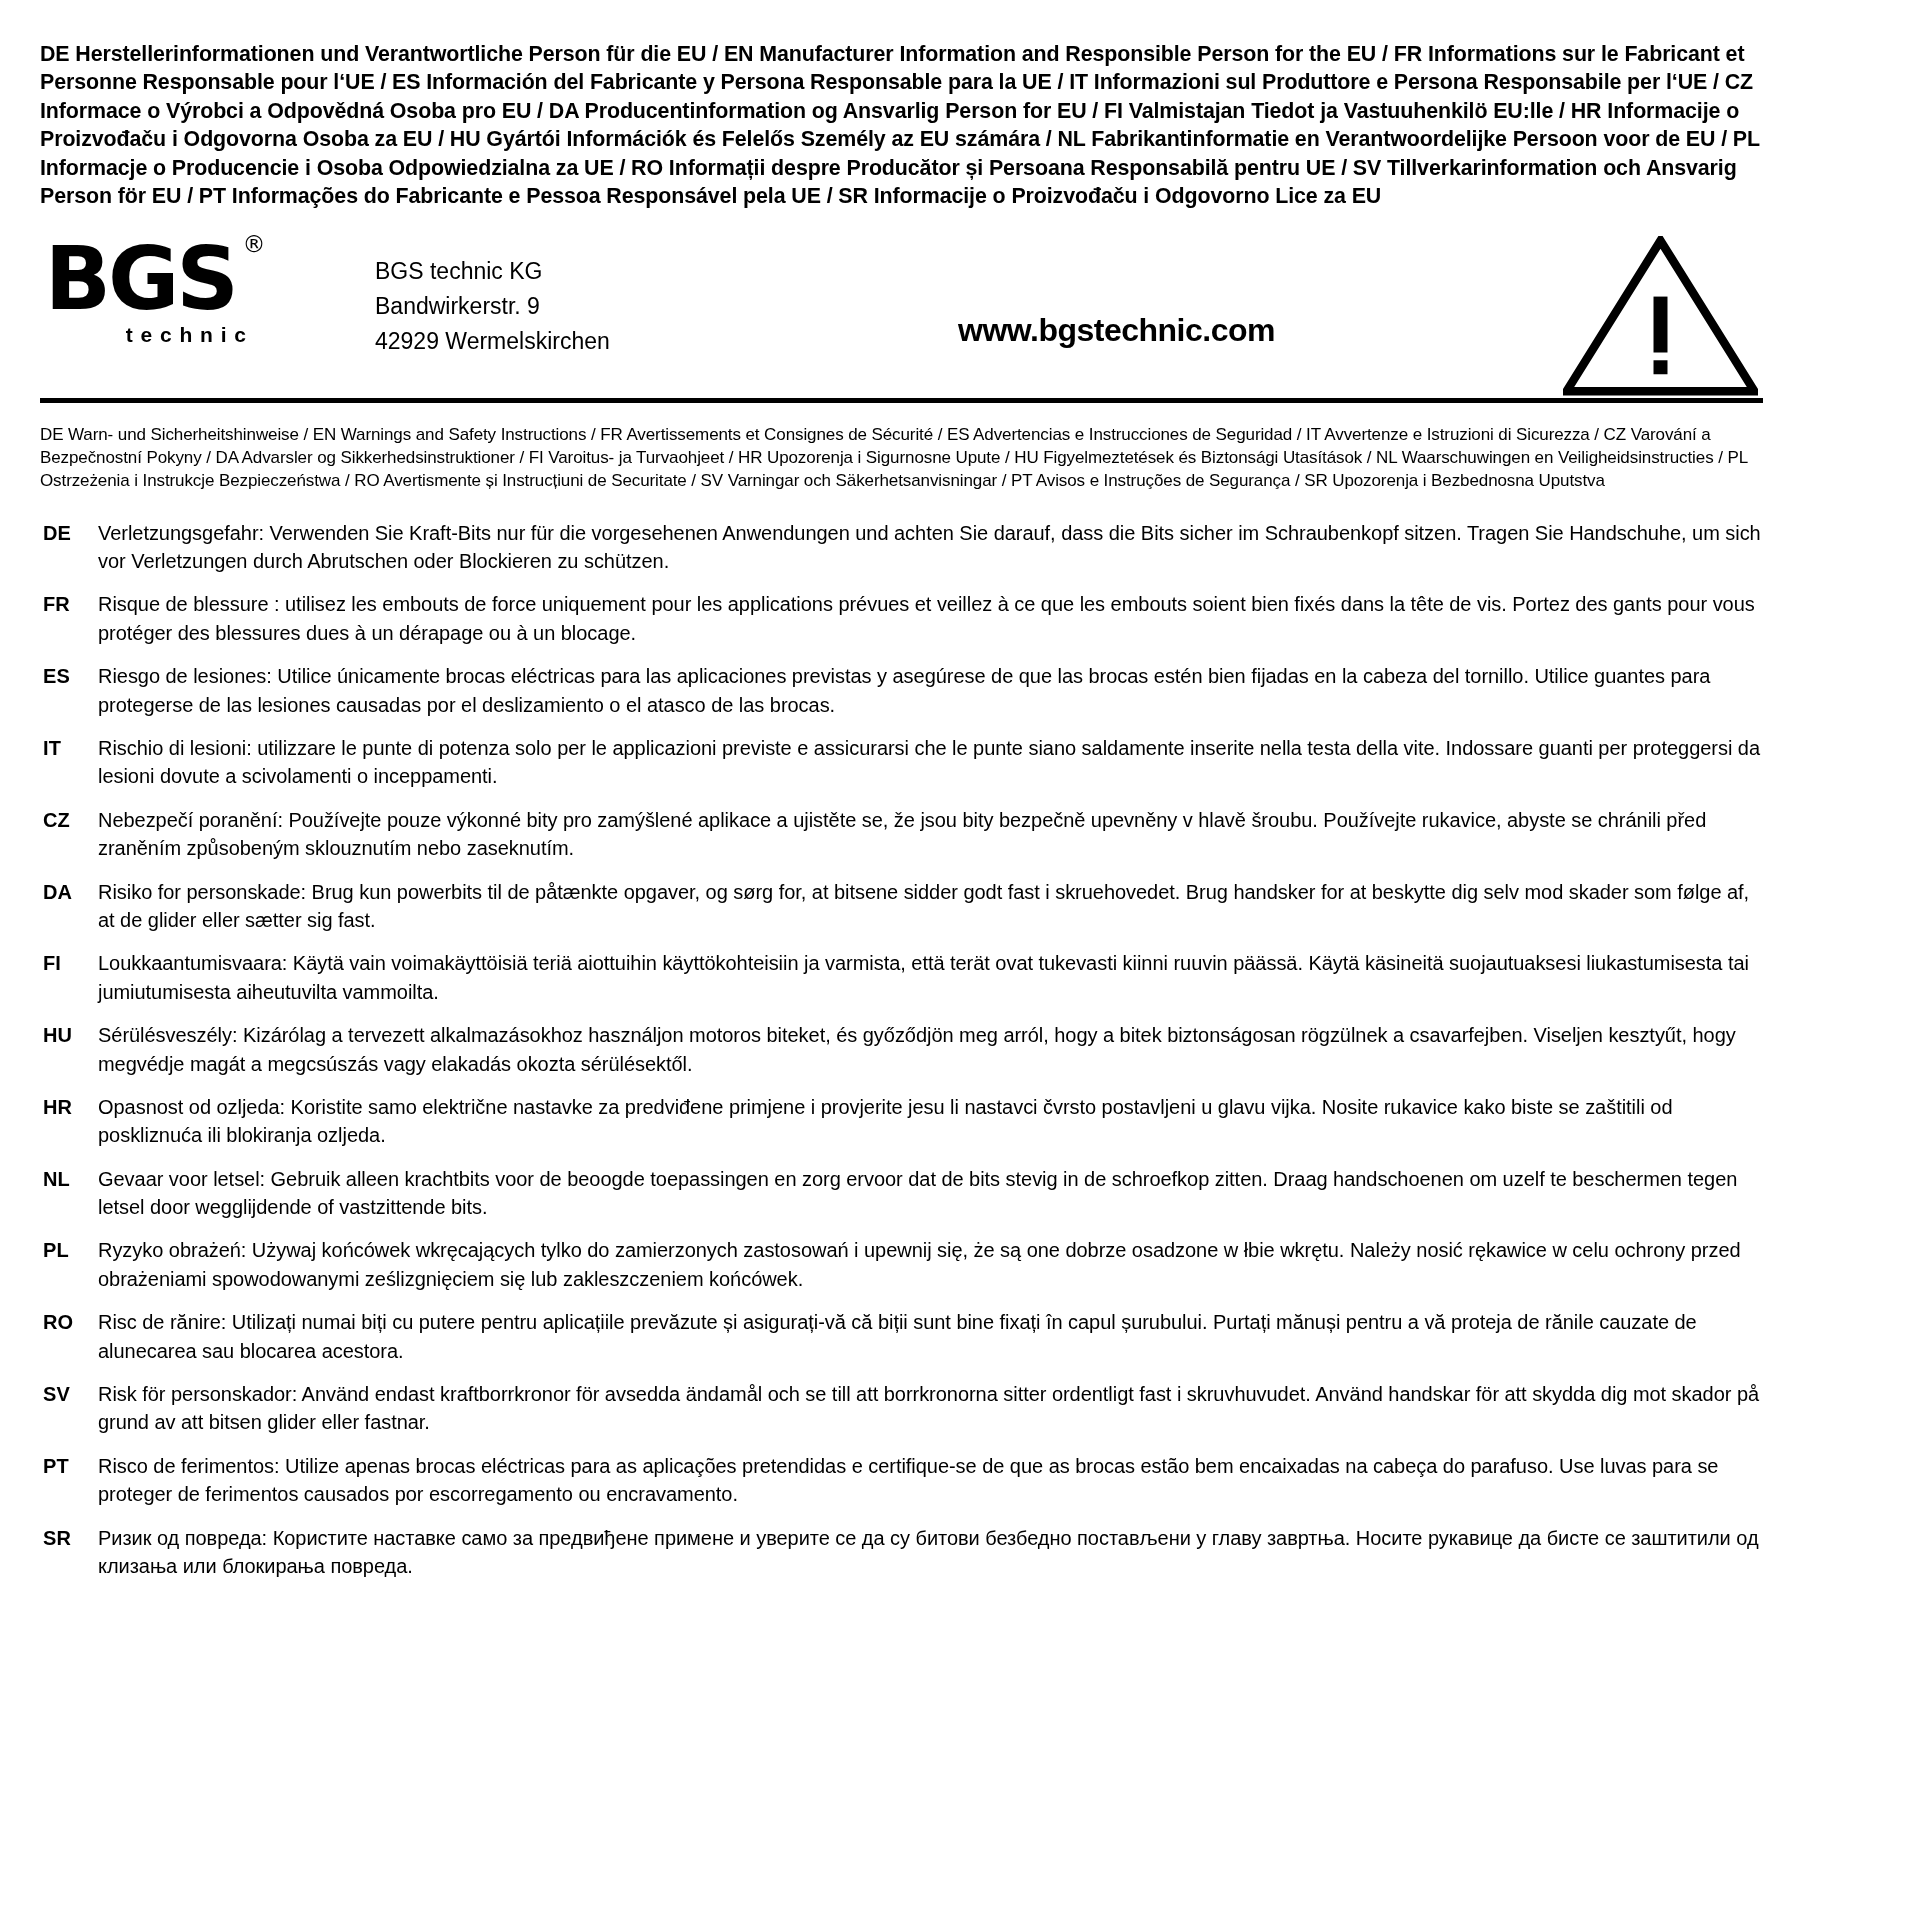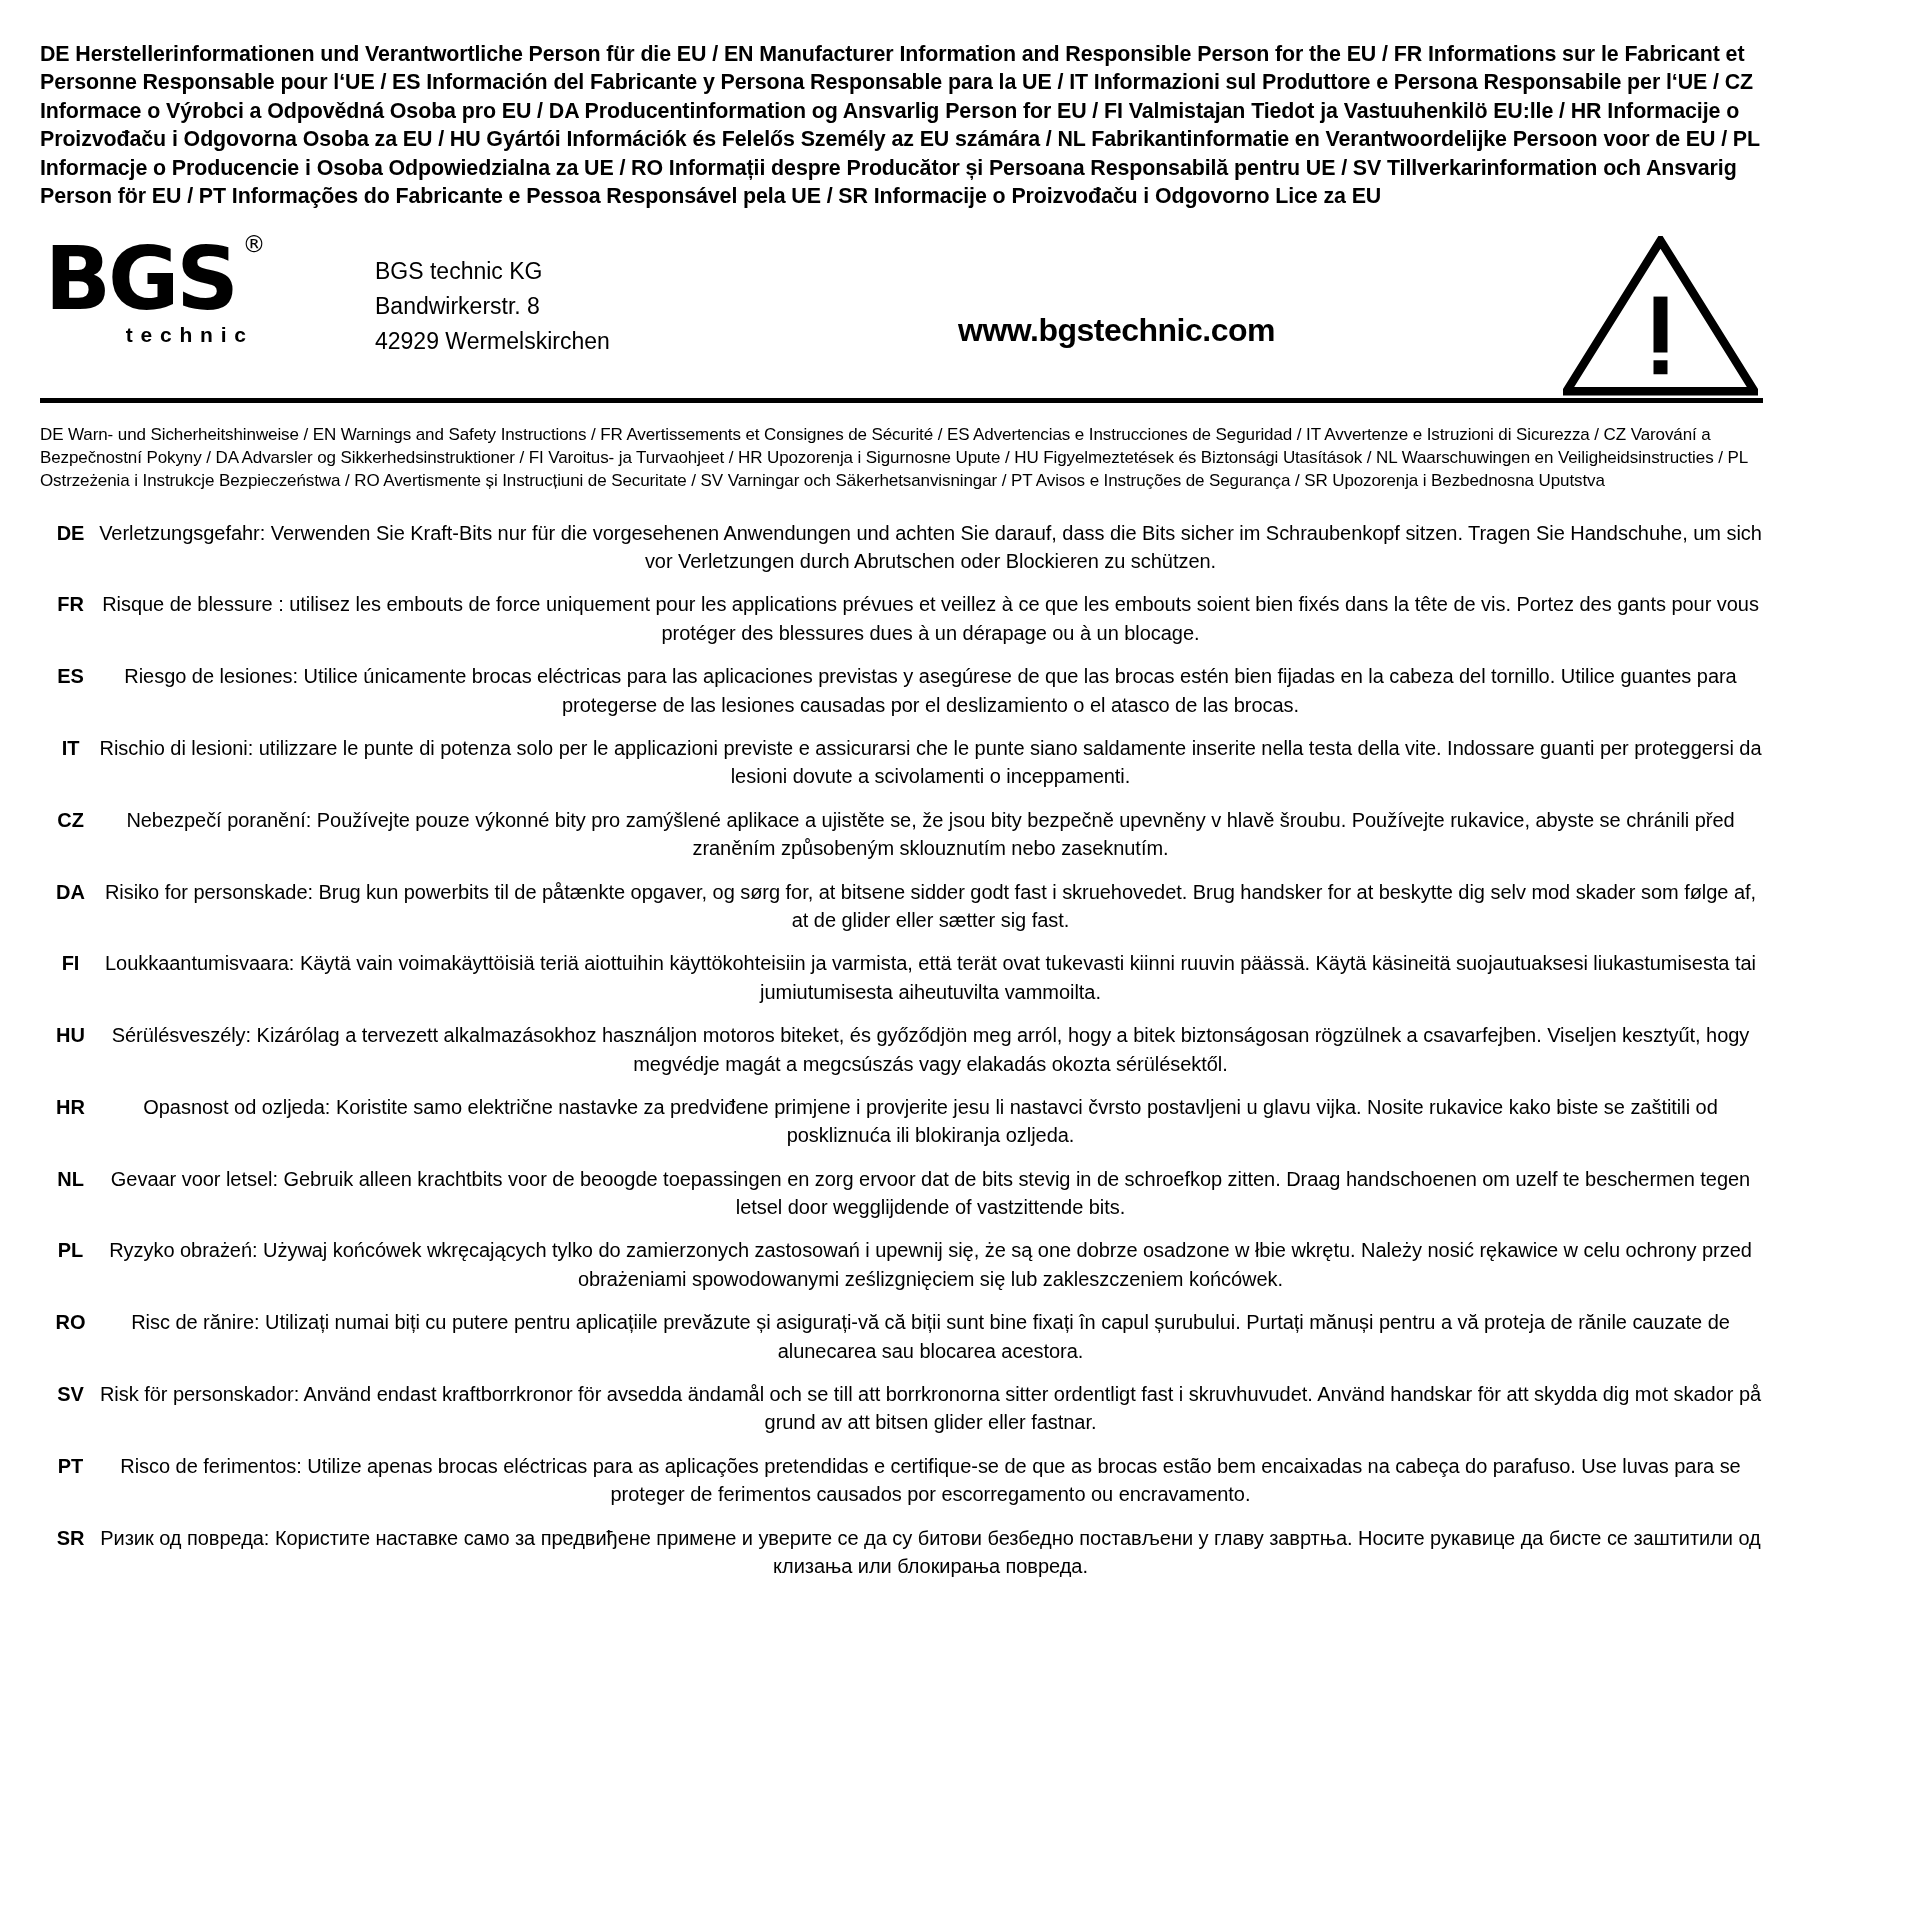--- a/index.html
+++ b/index.html
@@ -110,21 +110,20 @@
 
   
   .lang-list {
     margin: 0;
     padding: 0;
   }
   .lang-row {
     display: flex;
     align-items: flex-start;
     margin-bottom: 15px;
-    text-align: center;
   }
   .lang-code {
     flex: 0 0 58px;
     font-size: 20px;
     font-weight: bold;
     line-height: 1.42;
     padding-left: 3.1px;
     box-sizing: border-box;
   }
   .lang-text {
@@ -145,21 +144,21 @@
 
     <div class="logo-wrap">
       <div class="logo-bgs">
         <span>BGS</span><span class="logo-reg">®</span>
       </div>
       <div class="logo-technic">technic</div>
     </div>
 
     <div class="addr-col">
       <div>BGS technic KG</div>
-      <div>Bandwirkerstr. 8</div>
+      <div>Bandwirkerstr. 9</div>
       <div>42929 Wermelskirchen</div>
     </div>
 
 
     <div class="web-col">www.bgstechnic.com</div>
 
     <div class="warn-triangle">
       <svg viewBox="0 0 250 206" width="195" height="160" aria-hidden="true">
         <polygon points="125,6 246,200 4,200" fill="none" stroke="#000" stroke-width="11" stroke-linejoin="miter"></polygon>
         <rect x="116" y="78" width="18" height="72" fill="#000"></rect>

